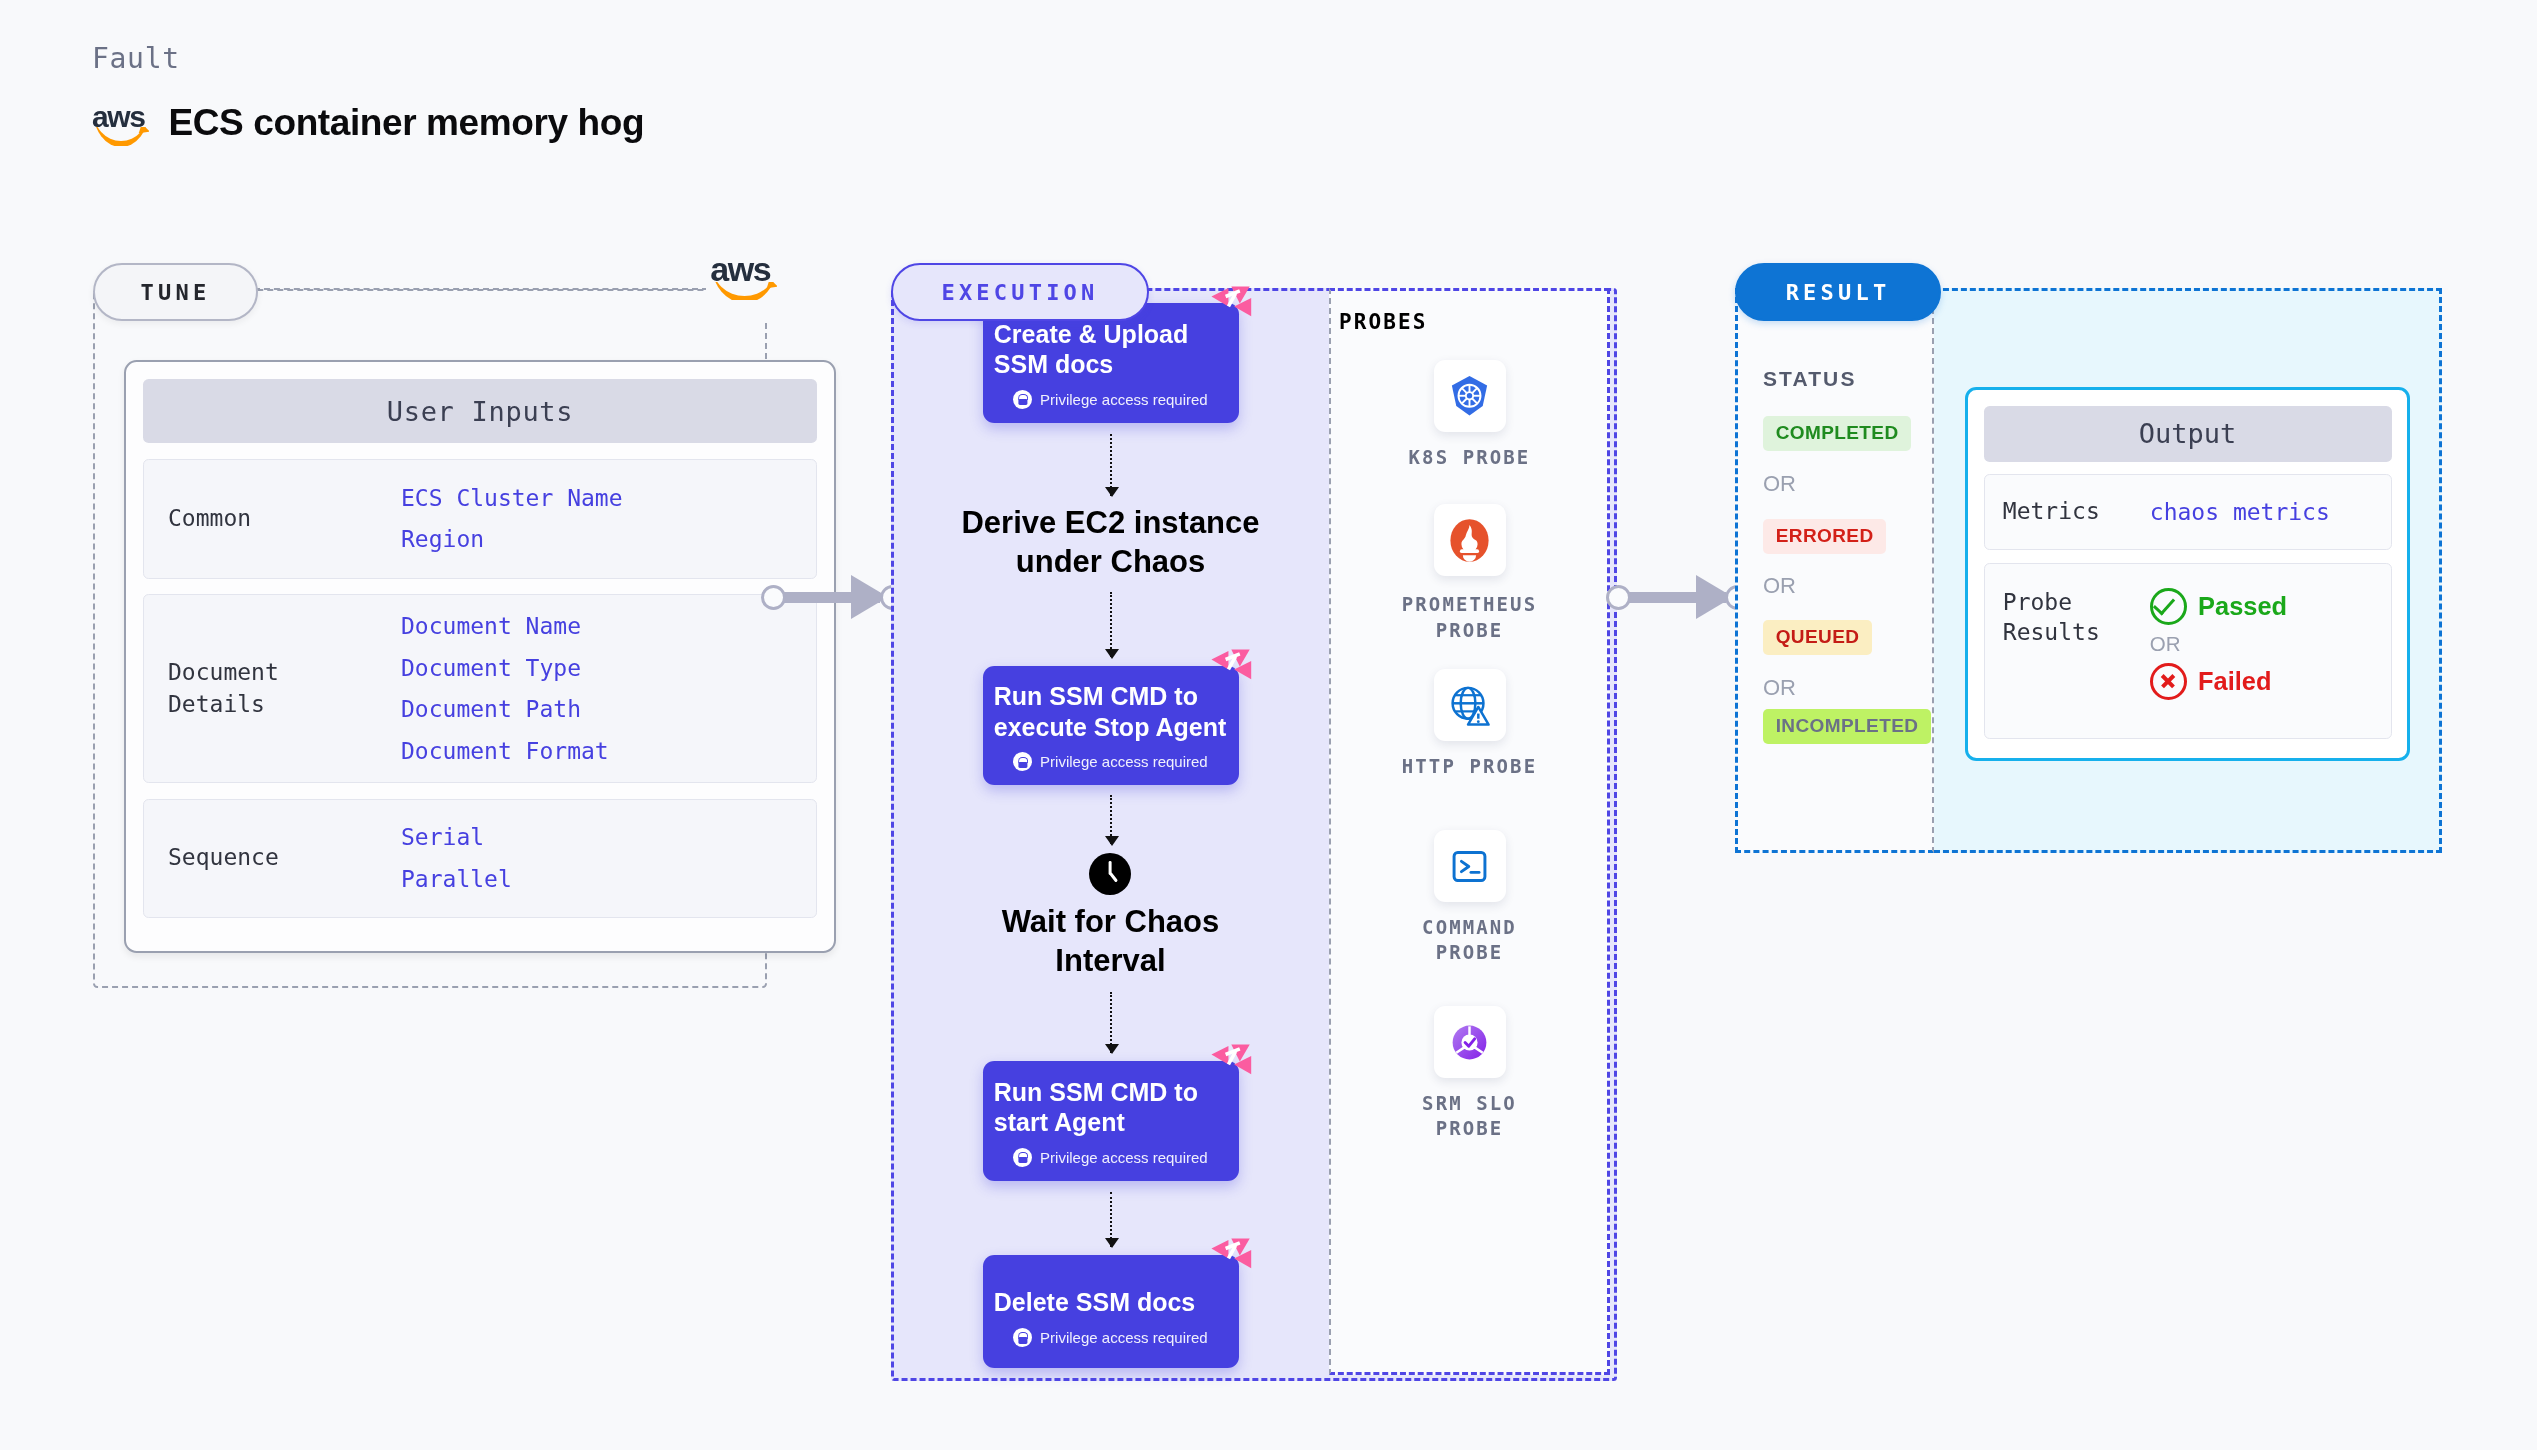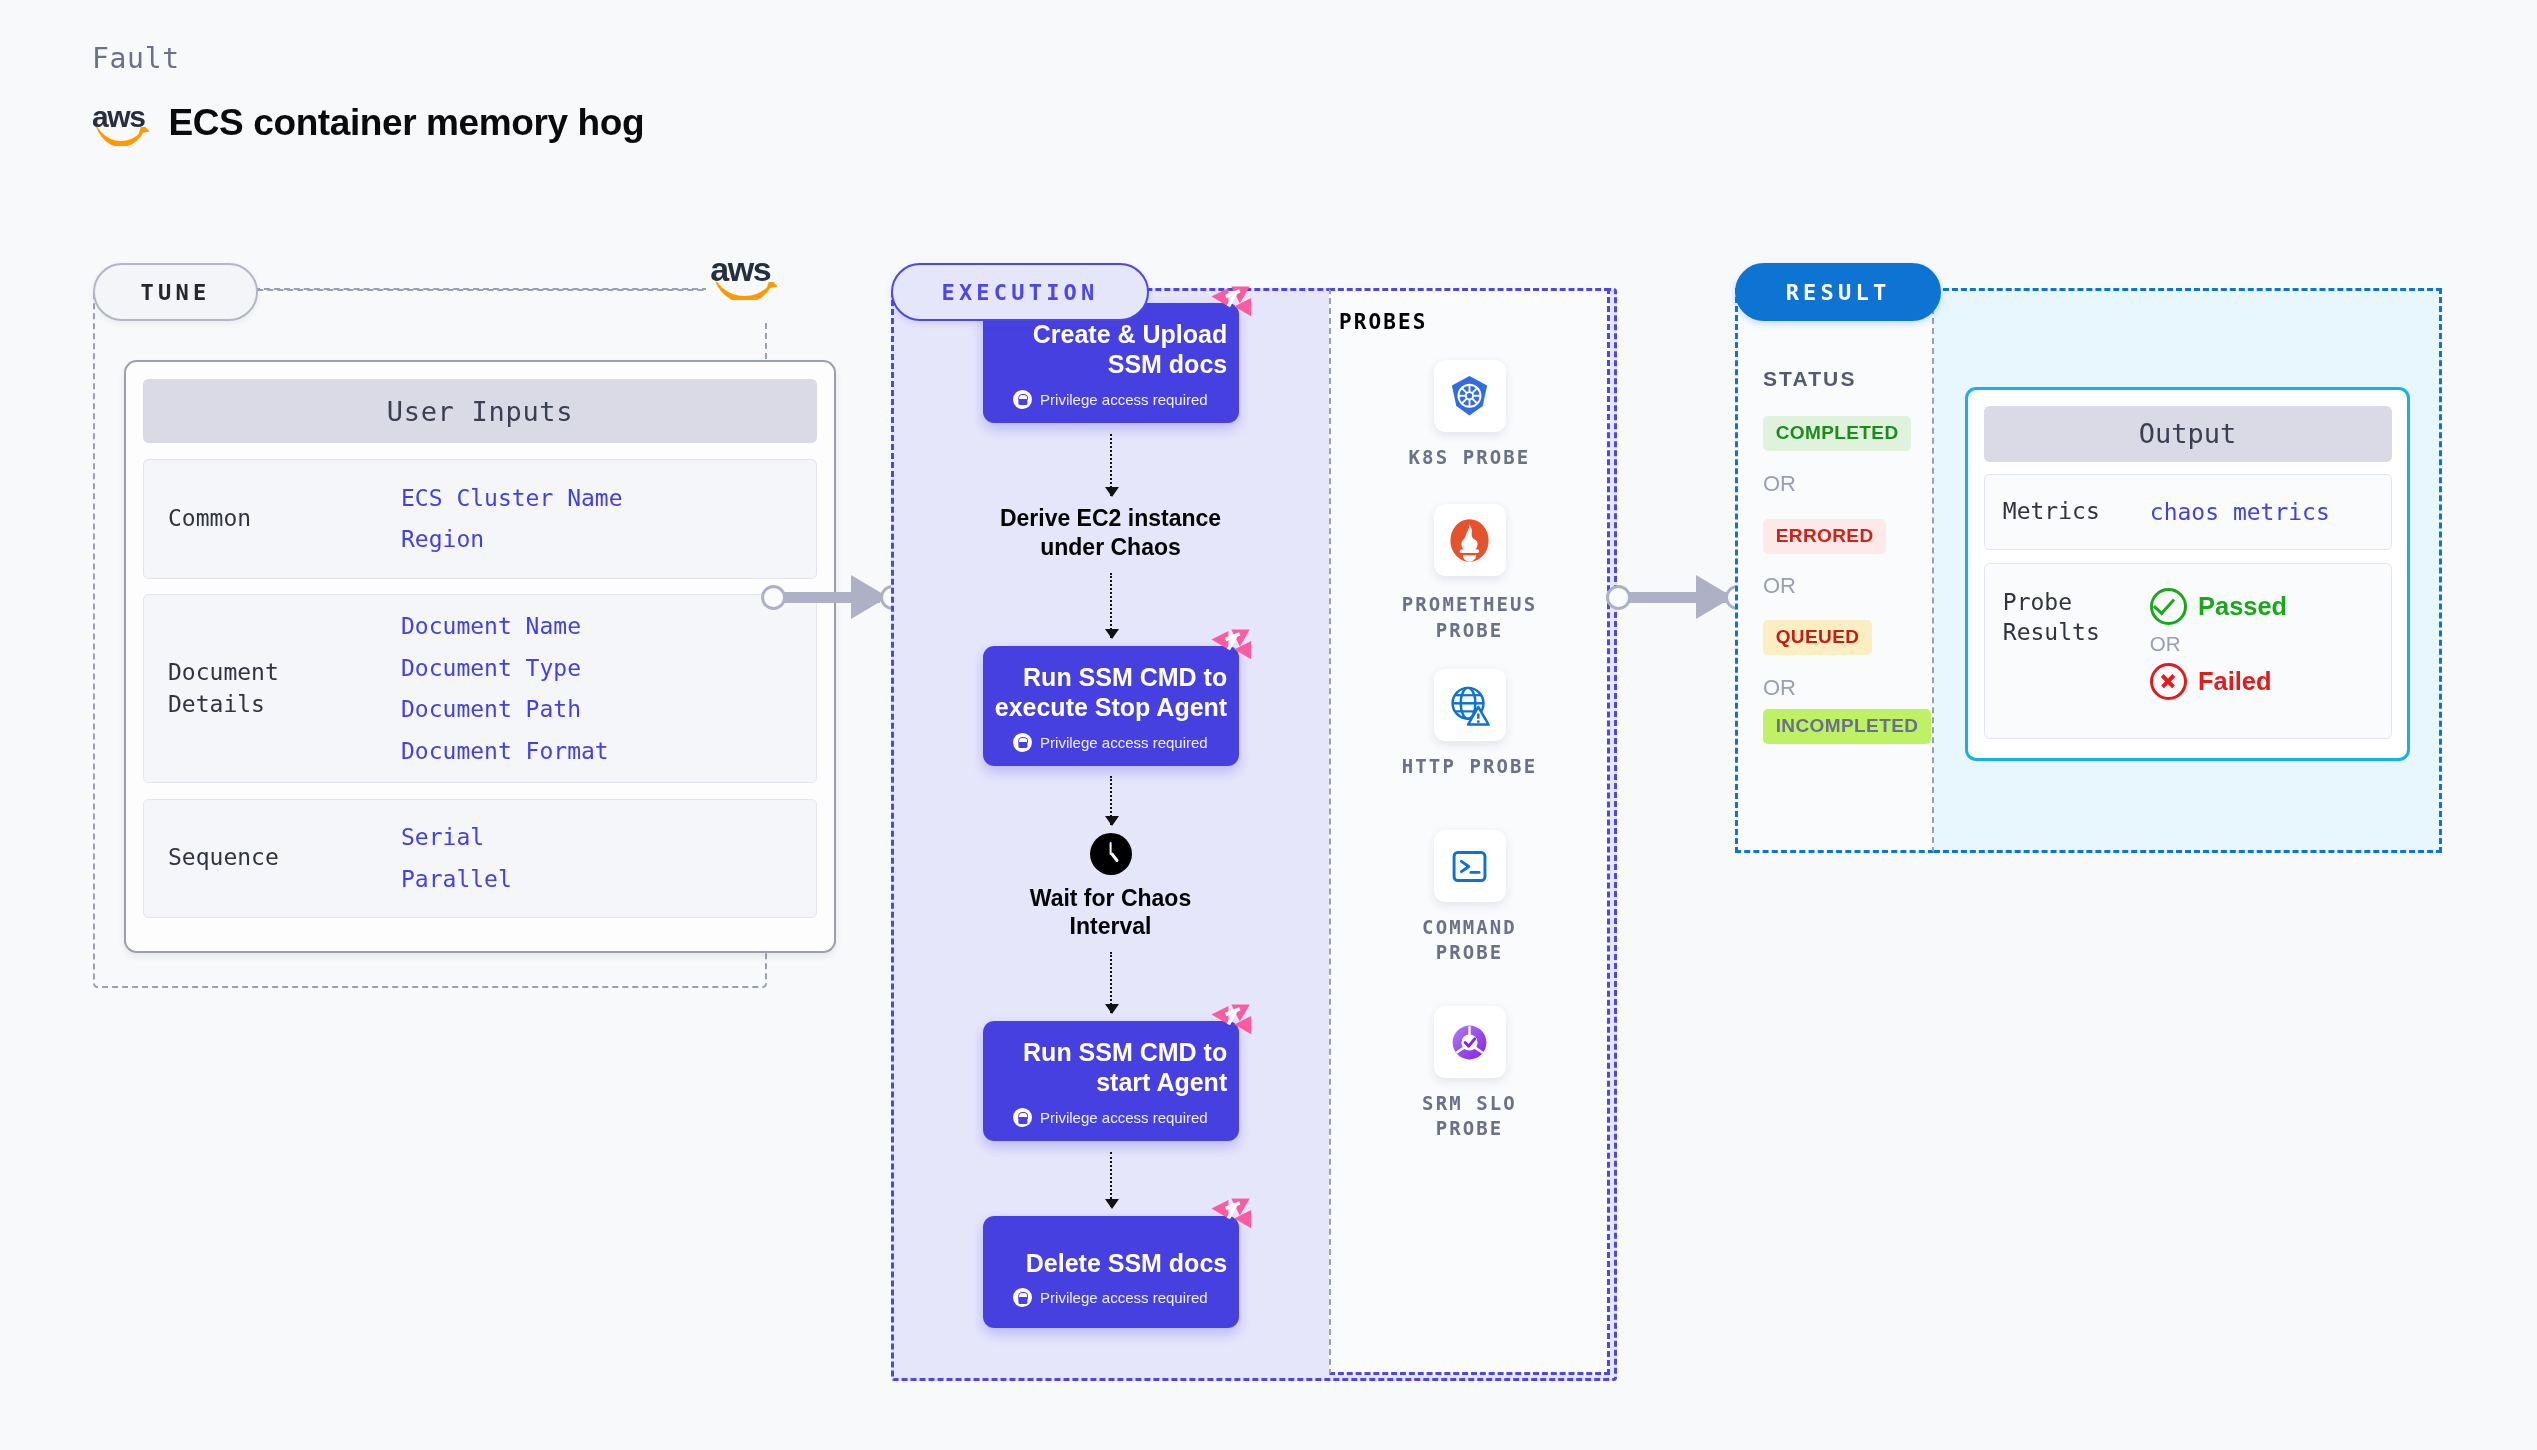--- a/index.html
+++ b/index.html
@@ -116,21 +116,21 @@
   #probes-title{
     position:absolute;left:1339px;top:310px;
     font-family:"DejaVu Sans Mono","Liberation Mono",monospace;
     font-size:21px;color:#000000;letter-spacing:2.1px;font-weight:bold;
   }
   .exec-col{position:absolute;left:891px;top:303px;width:439px;
     display:flex;flex-direction:column;align-items:center;}
   .step-box{
     position:relative;width:256px;background:#4640e0;border-radius:11.3px;
     box-shadow:0 5.6px 12.7px rgba(70,64,224,.28);
-    padding:15.5px 11.3px 14px;box-sizing:border-box;text-align:right;
+    padding:15.5px 11.3px 14px;box-sizing:border-box;text-align:left;
   }
   .step-title{color:#fff;font-size:25px;font-weight:bold;line-height:1.22;}
   .step-note{
     display:flex;align-items:center;justify-content:center;gap:7.8px;margin-top:10px;
     color:#f0f0fd;font-size:15px;
   }
   .lock-ic{
     width:19px;height:19px;border-radius:50%;background:#fff;flex:none;
     position:relative;
   }
@@ -138,21 +138,21 @@
     content:"";position:absolute;left:50%;top:4.2px;transform:translateX(-50%);
     width:7.8px;height:5.6px;border:1.8px solid #4640e0;border-bottom:none;border-radius:4.2px 4.2px 0 0;
   }
   .lock-ic::after{
     content:"";position:absolute;left:50%;top:9.2px;transform:translateX(-50%);
     width:9.2px;height:6.4px;background:#4640e0;border-radius:1.4px;
   }
   .fault-badge{
     position:absolute;right:-15.5px;top:-18.3px;width:44px;height:40px;
   }
-  .plain-step{text-align:center;color:#000;font-size:23px;font-weight:bold;line-height:1.24;}
+  .plain-step{text-align:center;color:#000;font-size:31px;font-weight:bold;line-height:1.24;}
   .clock-ic{
     width:42px;height:42px;border-radius:50%;background:#000;position:relative;margin:0 auto 8.5px;
   }
   .clock-ic::before{
     content:"";position:absolute;left:50%;top:8.5px;width:2.8px;height:13.4px;background:#fff;
     transform:translateX(-50%);border-radius:1.4px;
   }
   .clock-ic::after{
     content:"";position:absolute;left:50%;top:20px;width:2.8px;height:11.3px;background:#fff;
     transform-origin:top center;transform:translateX(-50%) rotate(-38deg);border-radius:1.4px;

